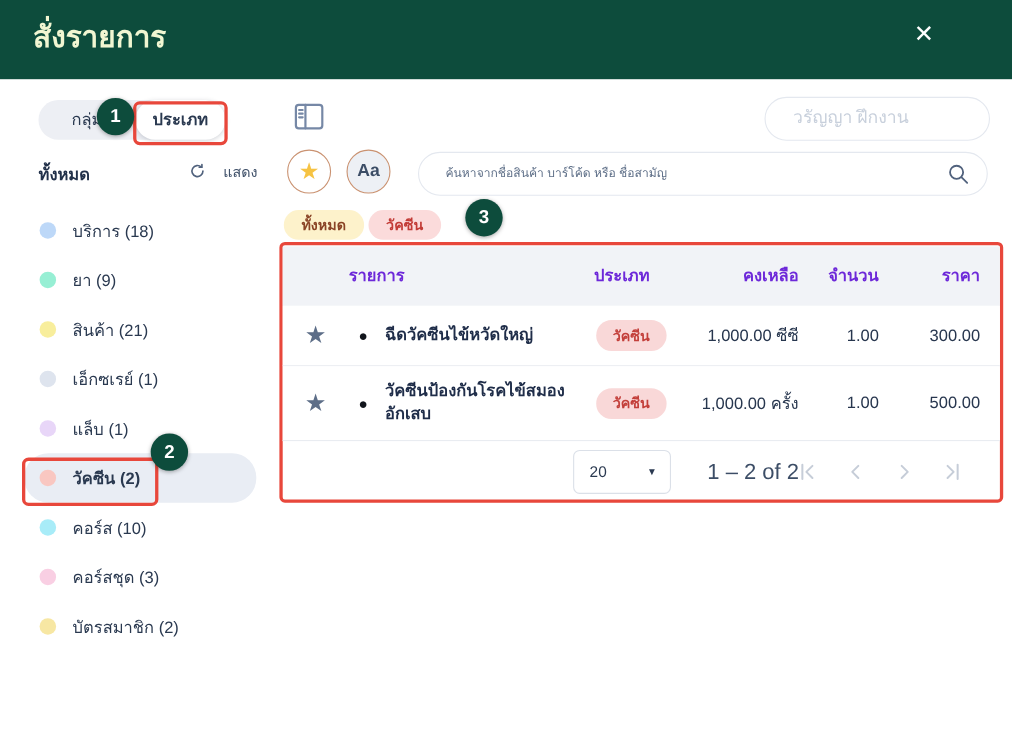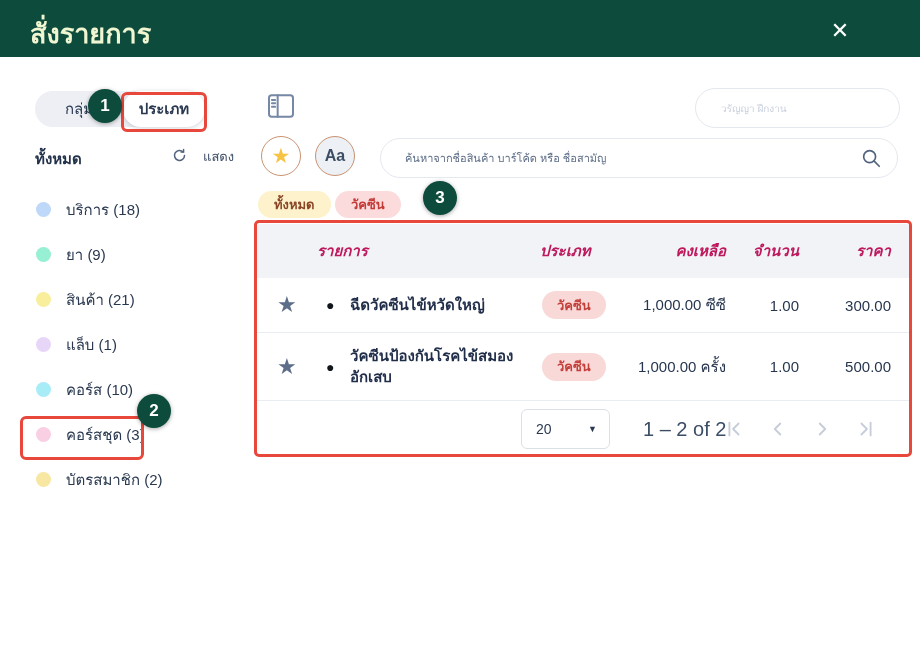--- a/index.html
+++ b/index.html
@@ -1,20 +1,20 @@
 <!DOCTYPE html>
 <html><head>
 <meta charset="utf-8">
 <style>
   html,body{margin:0;padding:0;background:#fff;}
   body{font-family:"Liberation Sans","DejaVu Sans",sans-serif;}
   .screen{position:relative;width:920px;height:665px;background:#fff;overflow:hidden;}
 
   
-  .hdr{position:absolute;left:0;top:0;width:920px;height:57px;background:#0d4c3c;}
+  .hdr{position:absolute;left:0;top:0;width:920px;height:72px;background:#0d4c3c;}
   .hdr-title{position:absolute;left:30px;top:12px;font-size:27px;font-weight:bold;color:#f1f6d2;}
   .hdr-close{position:absolute;right:66px;top:17px;width:28px;height:28px;color:#ffffff;
     font-size:22px;line-height:28px;text-align:center;cursor:pointer;}
 
   
   .seg{position:absolute;left:35px;top:91px;width:170px;height:36px;background:#edeff4;border-radius:18px;}
   .seg-group{position:absolute;left:0;top:0;width:88px;height:36px;display:flex;align-items:center;
     justify-content:center;font-size:15px;color:#2a3950;cursor:pointer;}
   .seg-type{position:absolute;left:88px;top:0;width:82px;height:36px;background:#fff;border-radius:18px;
     box-shadow:0 1px 5px rgba(40,50,70,.22);display:flex;align-items:center;justify-content:center;
@@ -28,21 +28,21 @@
   
   .side-list{position:absolute;left:22px;top:187px;width:211px;}
   .side-item{height:45px;display:flex;align-items:center;padding-left:14px;border-radius:22px;
     font-size:15px;color:#2a3950;cursor:pointer;box-sizing:border-box;}
   .side-item .dot{width:15px;height:15px;border-radius:50%;margin-right:15px;flex:0 0 auto;}
   .side-item.selected{background:#e9edf4;font-weight:bold;}
 
   
   .panel-btn{position:absolute;left:265px;top:90px;width:32px;height:32px;cursor:pointer;}
   .user-input{position:absolute;left:695px;top:88px;width:205px;height:40px;border:1px solid #e4e8ef;
-    border-radius:20px;padding:0 25px;font-size:10px;color:#44546d;box-sizing:border-box;outline:none;
+    border-radius:20px;padding:0 25px;font-size:16px;color:#44546d;box-sizing:border-box;outline:none;
     font-family:inherit;}
   .user-input::placeholder{color:#c8d0dc;}
   .round-btn{position:absolute;width:40px;height:40px;border-radius:50%;display:flex;align-items:center;
     justify-content:center;box-sizing:border-box;cursor:pointer;}
   .fav-btn{left:261px;top:136px;border:1.5px solid #ca9271;background:#fff;font-size:21px;color:#f6c343;}
   .aa-btn{left:315px;top:136px;border:1.5px solid #ca9271;background:#edf0f5;font-size:16px;
     font-weight:bold;color:#3c4d66;}
   .search-wrap{position:absolute;left:380px;top:138px;width:518px;height:40px;}
   .search{width:100%;height:100%;border:1px solid #e4e8ef;border-radius:20px;padding:0 48px 0 24px;
     font-size:11px;color:#44546d;box-sizing:border-box;outline:none;font-family:inherit;}
@@ -52,21 +52,21 @@
   
   .chip{position:absolute;height:27px;border-radius:14px;display:flex;align-items:center;
     padding:0 16px;font-size:13px;font-weight:bold;cursor:pointer;}
   .chip-all{left:258px;top:191px;}
   .chip-vaccine{left:335px;top:191px;}
 
   
   .table-box{position:absolute;left:254px;top:220px;width:658px;height:237px;border:3px solid #e8473b;
     border-radius:5px;background:#fff;box-sizing:border-box;}
   .thead{position:absolute;left:0;top:1px;width:652px;height:54px;background:#f1f3f7;}
-  .th{position:absolute;top:0;height:54px;line-height:54px;font-size:15px;font-weight:bold;color:#be185d;font-style:italic;}
+  .th{position:absolute;top:0;height:54px;line-height:54px;font-size:15px;font-weight:bold;color:#6d28d9;}
   .th-item{left:60px;}
   .th-type{left:283px;}
   .th-remaining{right:183px;}
   .th-qty{right:110px;}
   .th-price{right:18px;}
   .trow{position:absolute;left:0;width:652px;background:#fff;}
   .trow-1{top:55px;height:54px;border-bottom:1px solid #e9ecf1;}
   .trow-2{top:110px;height:67px;border-bottom:1px solid #e9ecf1;}
   .cell-star{position:absolute;left:20px;top:0;height:100%;display:flex;align-items:center;
     font-size:22px;color:#5d6e88;cursor:pointer;}
@@ -136,22 +136,30 @@
     </div>
     <div class="side-item">
       <span class="dot" style="background:#97efd4"></span>
       <span>ยา (9)</span>
     </div>
     <div class="side-item">
       <span class="dot" style="background:#f8ee9c"></span>
       <span>สินค้า (21)</span>
     </div>
     <div class="side-item">
+      <span class="dot" style="background:#dee4ee"></span>
+      <span>เอ็กซเรย์ (1)</span>
+    </div>
+    <div class="side-item">
       <span class="dot" style="background:#e8d6f8"></span>
       <span>แล็บ (1)</span>
+    </div>
+    <div class="side-item selected">
+      <span class="dot" style="background:#f9c7c1"></span>
+      <span>วัคซีน (2)</span>
     </div>
     <div class="side-item">
       <span class="dot" style="background:#a8ecf8"></span>
       <span>คอร์ส (10)</span>
     </div>
     <div class="side-item">
       <span class="dot" style="background:#f9cfe3"></span>
       <span>คอร์สชุด (3)</span>
     </div>
     <div class="side-item">

